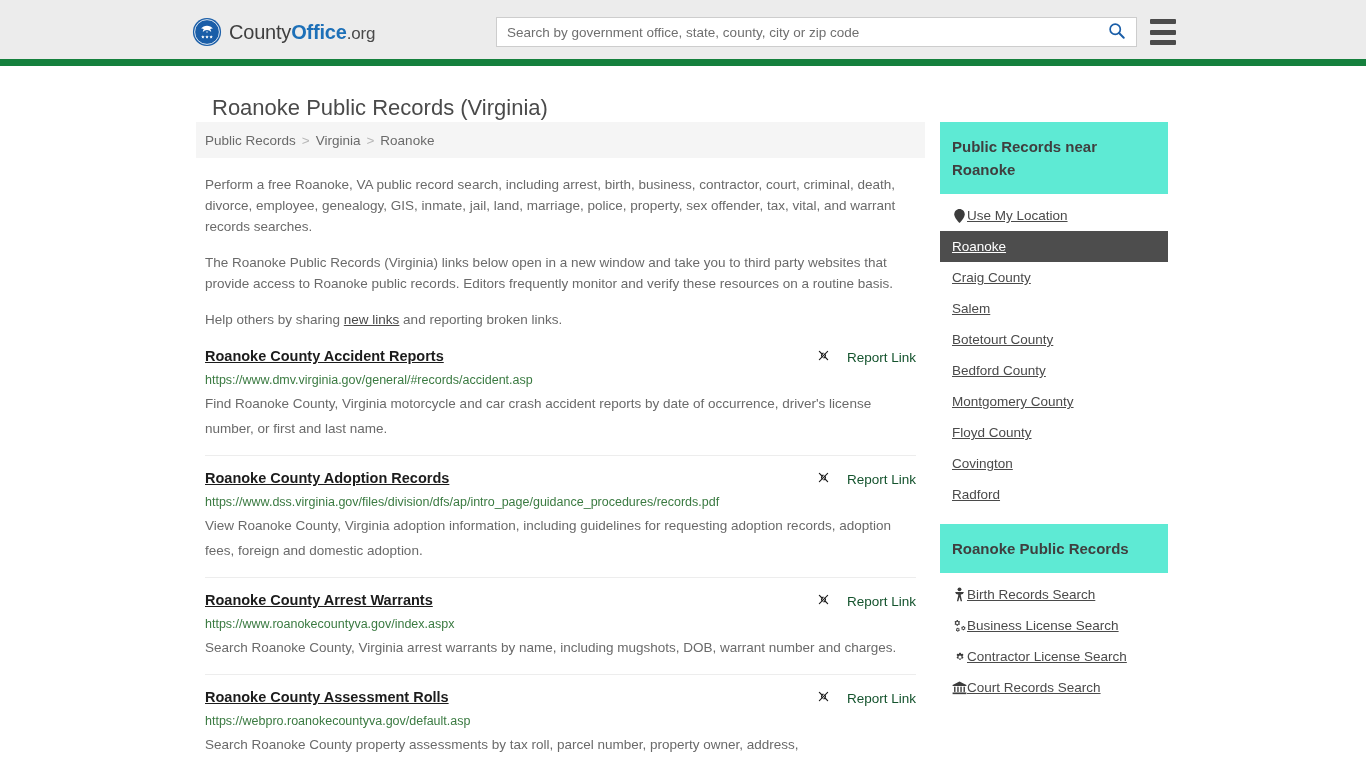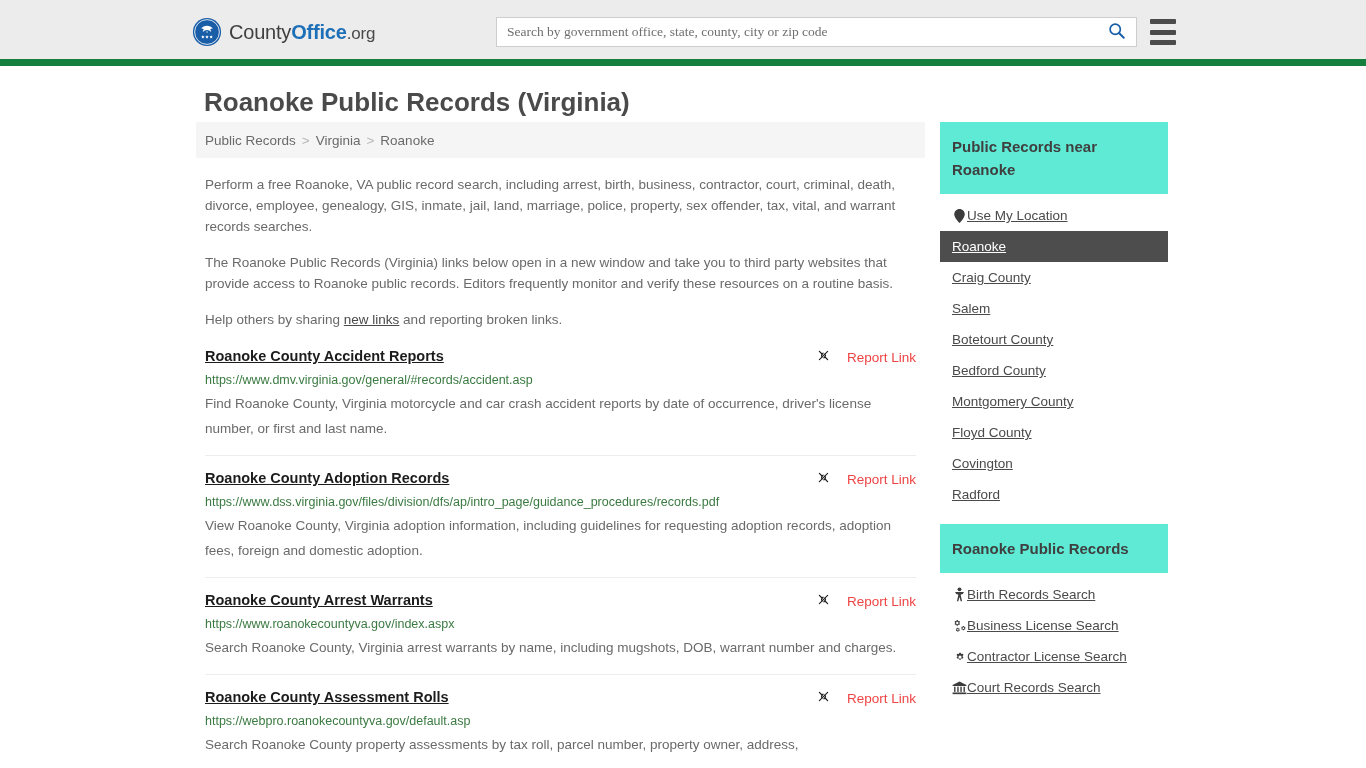--- a/index.html
+++ b/index.html
@@ -42,21 +42,21 @@
     width: 641px; height: 30px;
     background: #ffffff;
     border: 1px solid #cdcdcd;
     display: flex; align-items: center;
   }
   .search-input {
     flex: 1;
     height: 28px;
     border: 0; outline: none;
     padding: 0 10px;
-    font-family: Liberation Serif, serif;
+    font-family: Liberation Sans, sans-serif;
     font-size: 13.5px;
     color: #555;
     background: transparent;
   }
   .search-input::placeholder { color: #6f6f6f; }
   .search-btn {
     width: 40px; height: 28px;
     background: transparent;
     border: 0; cursor: pointer;
     display: flex; align-items: center; justify-content: center;
@@ -74,25 +74,25 @@
     background: #4b4b4b; border-radius: 1px;
   }
 
   
   .page {
     position: relative;
     width: 1366px;
     padding: 0;
   }
   .page-title {
-    margin: 0;
+    margin: 8px;
     position: absolute;
     left: 204px; top: 21px;
-    font-size: 26px;
-    font-weight: bold;
+    font-size: 22px;
+    font-weight: normal;
     color: #4a4a4a;
   }
   .content-row {
     position: absolute;
     left: 0; top: 56px;
     width: 1366px;
   }
   .main-col {
     position: absolute;
     left: 196px; top: 0;
@@ -149,21 +149,21 @@
     font-size: 14.5px;
     font-weight: bold;
     color: #1c1c1c;
     text-decoration: underline;
     margin: 0;
     line-height: 18px;
   }
   .report-link {
     display: flex; align-items: center; gap: 16px;
     font-size: 13.5px;
-    color: #ef4444;
+    color: #14532d;
     text-decoration: none;
     white-space: nowrap;
     padding-top: 1px;
   }
   .result-url {
     display: block;
     font-size: 12.5px;
     color: #3a7a41;
     margin-top: 6px;
     line-height: 16px;

